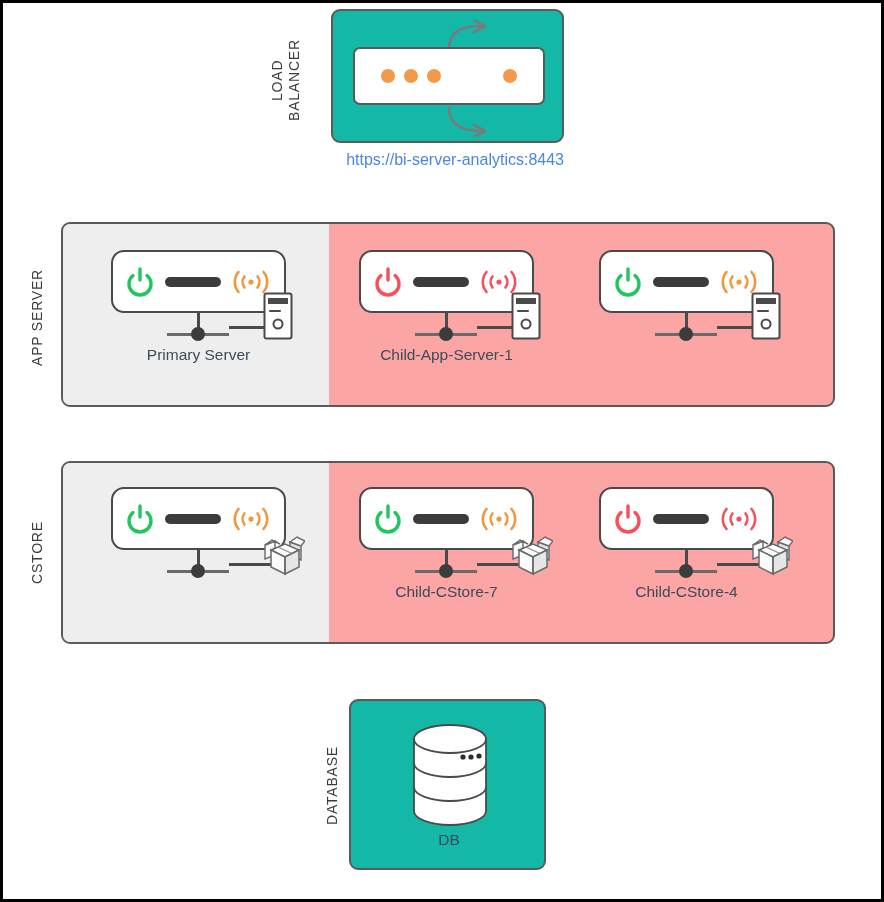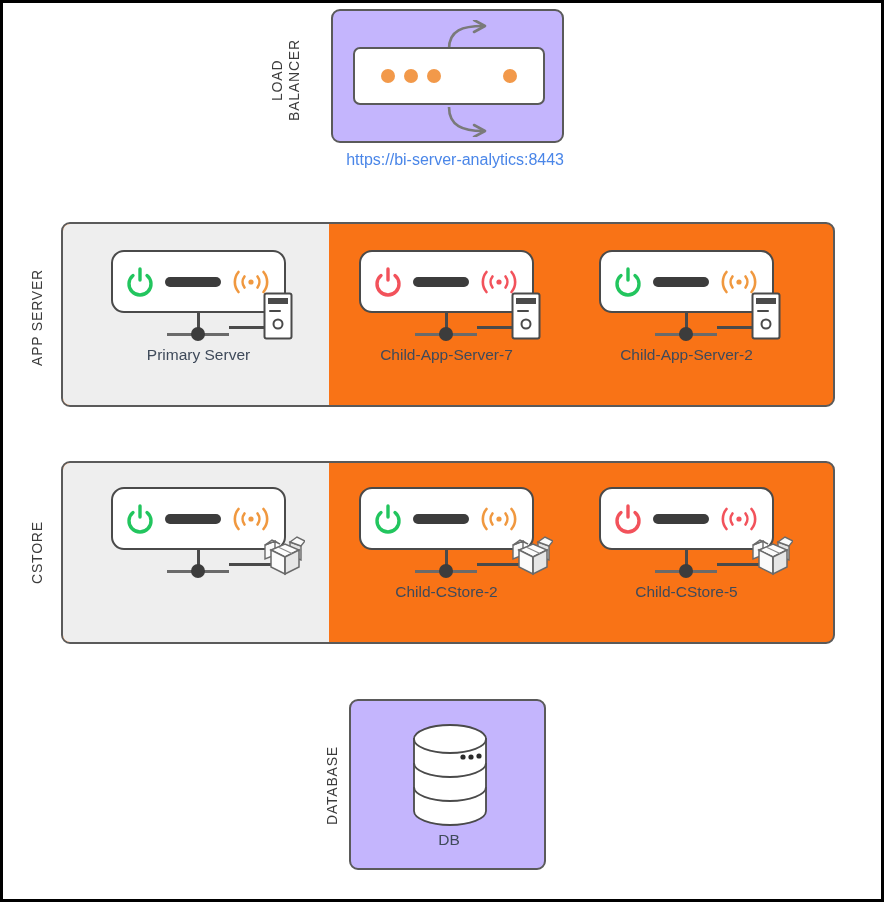--- a/index.html
+++ b/index.html
@@ -20,24 +20,24 @@
     box-sizing: border-box;
     overflow: hidden;
   }
 
   
   .group-panel {
     position: absolute;
     box-sizing: border-box;
     border: 2px solid #5a5a5a;
     border-radius: 9px;
-    background: #f97316;
+    background: #fca5a5;
   }
   .group-panel.filled {
-    background: #c4b5fd;
+    background: #14b8a6;
   }
   
   .primary-highlight {
     position: absolute;
     background: #eeeeee;
     left: 0;
     top: 0;
     bottom: 0;
   }
 
@@ -275,21 +275,21 @@
       <div class="node-foot-dot"></div>
       <div class="node-connector"></div>
       <div class="node-appliance">
         <svg width="30" height="48" viewBox="0 0 30 48">
           <rect x="1.5" y="1.5" width="27" height="45" rx="2" fill="#ffffff" stroke="#4a4a4a" stroke-width="2"></rect>
           <rect x="5" y="6" width="20" height="6" fill="#4a4a4a"></rect>
           <line x1="7" y1="19" x2="17" y2="19" stroke="#4a4a4a" stroke-width="2" stroke-linecap="round"></line>
           <circle cx="15" cy="32" r="4.5" fill="none" stroke="#4a4a4a" stroke-width="2"></circle>
         </svg>
       </div>
-      <div class="node-label">Child-App-Server-7</div>
+      <div class="node-label">Child-App-Server-1</div>
     </div>
 
     <div class="node" style="left:536px; top:26px;">
       <div class="node-body">
         <svg width="28" height="30" viewBox="0 0 28 30">
           <path d="M7 8.5 A11 11 0 1 0 21 8.5" fill="none" stroke="#22c55e" stroke-width="3.4" stroke-linecap="round"></path>
           <line x1="14" y1="2" x2="14" y2="13" stroke="#22c55e" stroke-width="3.4" stroke-linecap="round"></line>
         </svg>
         <div class="node-bar"></div>
         <svg width="40" height="28" viewBox="0 0 40 28">
@@ -305,21 +305,20 @@
       <div class="node-foot-dot"></div>
       <div class="node-connector"></div>
       <div class="node-appliance">
         <svg width="30" height="48" viewBox="0 0 30 48">
           <rect x="1.5" y="1.5" width="27" height="45" rx="2" fill="#ffffff" stroke="#4a4a4a" stroke-width="2"></rect>
           <rect x="5" y="6" width="20" height="6" fill="#4a4a4a"></rect>
           <line x1="7" y1="19" x2="17" y2="19" stroke="#4a4a4a" stroke-width="2" stroke-linecap="round"></line>
           <circle cx="15" cy="32" r="4.5" fill="none" stroke="#4a4a4a" stroke-width="2"></circle>
         </svg>
       </div>
-      <div class="node-label">Child-App-Server-2</div>
     </div>
   </div>
 
   <div class="side-caption" style="left:26px; top:495px; width:30px; height:110px;">CSTORE</div>
 
   <div class="group-panel" style="left:58px; top:458px; width:774px; height:183px;">
 
     <div class="primary-highlight" style="width:266px; border-radius:7px 0 0 7px;"></div>
 
     <div class="node" style="left:48px; top:24px;">
@@ -384,21 +383,21 @@
           <polygon points="27,9 34,4 42,8 38,13" fill="#fafafa" stroke="#6a6a6a" stroke-width="1.4"></polygon>
           <polygon points="2,12 12,8 12,22 2,26" fill="#fafafa" stroke="#6a6a6a" stroke-width="1.4"></polygon>
           <polygon points="2,12 9,7 17,11 12,8" fill="#f2f2f2" stroke="#6a6a6a" stroke-width="1.4"></polygon>
           <polygon points="8,17 22,11 36,17 22,24" fill="#fdfdfd" stroke="#6a6a6a" stroke-width="1.5"></polygon>
           <polygon points="8,17 22,24 22,41 8,34" fill="#fbfbfb" stroke="#6a6a6a" stroke-width="1.5"></polygon>
           <polygon points="22,24 36,17 36,34 22,41" fill="#e6e6e6" stroke="#6a6a6a" stroke-width="1.5"></polygon>
           <line x1="15" y1="14" x2="29" y2="20.5" stroke="#8a8a8a" stroke-width="1.2"></line>
           <line x1="22" y1="24" x2="22" y2="41" stroke="#6a6a6a" stroke-width="1.3"></line>
         </svg>
       </div>
-      <div class="node-label">Child-CStore-2</div>
+      <div class="node-label">Child-CStore-7</div>
     </div>
 
     <div class="node" style="left:536px; top:24px;">
       <div class="node-body">
         <svg width="28" height="30" viewBox="0 0 28 30">
           <path d="M7 8.5 A11 11 0 1 0 21 8.5" fill="none" stroke="#f2525b" stroke-width="3.4" stroke-linecap="round"></path>
           <line x1="14" y1="2" x2="14" y2="13" stroke="#f2525b" stroke-width="3.4" stroke-linecap="round"></line>
         </svg>
         <div class="node-bar"></div>
         <svg width="40" height="28" viewBox="0 0 40 28">
@@ -419,21 +418,21 @@
           <polygon points="27,9 34,4 42,8 38,13" fill="#fafafa" stroke="#6a6a6a" stroke-width="1.4"></polygon>
           <polygon points="2,12 12,8 12,22 2,26" fill="#fafafa" stroke="#6a6a6a" stroke-width="1.4"></polygon>
           <polygon points="2,12 9,7 17,11 12,8" fill="#f2f2f2" stroke="#6a6a6a" stroke-width="1.4"></polygon>
           <polygon points="8,17 22,11 36,17 22,24" fill="#fdfdfd" stroke="#6a6a6a" stroke-width="1.5"></polygon>
           <polygon points="8,17 22,24 22,41 8,34" fill="#fbfbfb" stroke="#6a6a6a" stroke-width="1.5"></polygon>
           <polygon points="22,24 36,17 36,34 22,41" fill="#e6e6e6" stroke="#6a6a6a" stroke-width="1.5"></polygon>
           <line x1="15" y1="14" x2="29" y2="20.5" stroke="#8a8a8a" stroke-width="1.2"></line>
           <line x1="22" y1="24" x2="22" y2="41" stroke="#6a6a6a" stroke-width="1.3"></line>
         </svg>
       </div>
-      <div class="node-label">Child-CStore-5</div>
+      <div class="node-label">Child-CStore-4</div>
     </div>
   </div>
 
   <div class="side-caption" style="left:321px; top:722px; width:28px; height:120px;">DATABASE</div>
 
   <div class="group-panel filled" style="left:346px; top:696px; width:197px; height:171px;">
 
     <div class="db-icon" style="left:57px; top:22px;">
       <svg width="84" height="104" viewBox="0 0 84 104">
 

